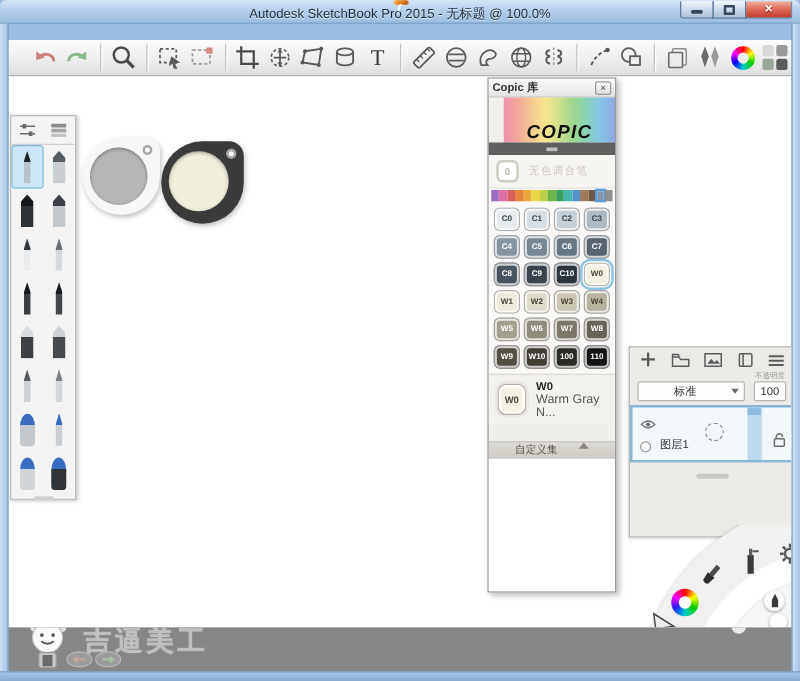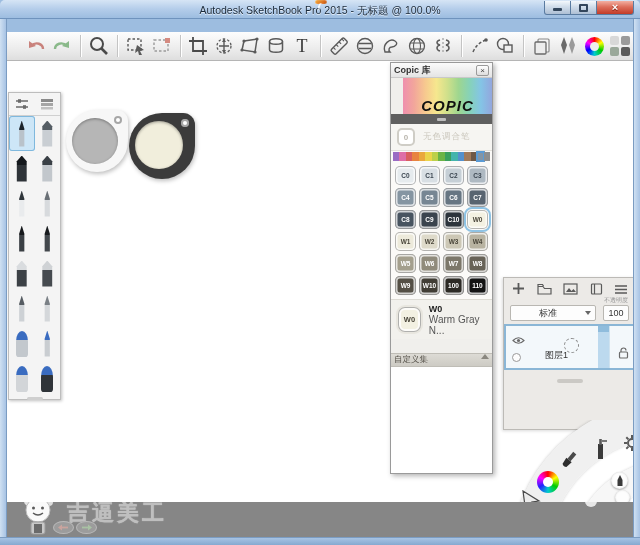--- a/index.html
+++ b/index.html
@@ -104,21 +104,21 @@
   .swatch.sel { outline:2px solid #8fc3e4; outline-offset:1px; }
   .sel-info { height:40px; background:#f2f1ed; border-top:1px solid #dddbd4; display:flex; align-items:center; padding-left:7px;}
   .sel-chip { width:25px; height:25px; border-radius:7px; background:#f3f1e2;
     box-shadow:inset 0 0 0 1px rgba(0,0,0,.3), inset 0 0 0 3px rgba(255,255,255,.8), 0 0 0 2px #e8e6df;
     font-size:7.5px; font-weight:bold; color:#4a463a; display:flex; align-items:center; justify-content:center;}
   .sel-text { margin-left:8px; }
   .sel-code { font-size:9px; font-weight:bold; color:#222; }
   .sel-name { font-size:10px; color:#555; }
   .custom-head { height:14px; margin-top:14px; background:linear-gradient(#dddbd5,#cdcbc4);
     border-top:1px solid #bfbdb6; border-bottom:1px solid #bfbdb6;
-    display:flex; align-items:flex-start; padding:0 3px; }
+    display:flex; align-items:flex-start; padding:0 21px; }
   .custom-head span { font-size:8.5px; color:#56524a; flex:1;}
   .tri-up { width:0; height:0; border-left:4px solid transparent; border-right:4px solid transparent; border-bottom:5px solid #8a877f;}
   .copic-empty { flex:1; background:#fff; }
 
   
   .layers { position:absolute; left:496px; top:216px; width:134px; height:153px;
     background:#eceae7; border:1px solid #bcbab6; box-shadow:-1px 1px 3px rgba(0,0,0,.15);}
   .layers-icons { height:24px; display:flex; align-items:center; justify-content:space-between; padding:0 8px; }
   .blend-row { height:22px; display:flex; align-items:center; padding-left:6px; position:relative;}
   .blend-box { width:86px; height:16px; background:#fdfdfd; border:1px solid #b9b7b2; border-radius:2px;
@@ -130,21 +130,21 @@
   .opacity-label { font-size:6px; color:#999; text-align:center; }
   .opacity-box { width:26px; height:16px; background:#fdfdfd; border:1px solid #b9b7b2; border-radius:2px;
     font-size:9px; color:#333; display:flex; align-items:center; justify-content:center;}
   .layer-row { position:relative; background:#f4f2ef; border-top:1px solid #dcdad6;}
   .layer-row.selected { background:#f3f8fb; border:2px solid #8ab6d6; }
   .layer1 { height:46px; }
   .layer2 { height:41px; }
   .eye { position:absolute; left:6px; top:5px; }
   .eye2 { position:absolute; left:8px; top:14px; }
   .radio { position:absolute; left:6px; bottom:6px; width:9px; height:9px; border:1px solid #9a9a9a; border-radius:50%; background:#fdfdfd;}
-  .layer-label { position:absolute; left:22px; bottom:6px; font-size:9px; color:#333;margin-left:17px; }
+  .layer-label { position:absolute; left:22px; bottom:6px; font-size:9px; color:#333; }
   .layer-label2 { position:absolute; left:26px; top:15px; font-size:9px; color:#333; }
   .ants { position:absolute; left:58px; top:12px; width:15px; height:15px; border:1.6px dashed #8a8a8a; border-radius:50%; }
   .blue-strip { position:absolute; left:92px; top:0; width:11px; height:100%; background:#bcd9ee; }
   .blue-strip::before { content:""; position:absolute; left:0; top:0; width:100%; height:6px; background:#8fbcdc;}
   .layer-right { position:absolute; left:103px; top:0; bottom:0; width:26px; border-left:1px solid #cfe2ef; }
   .lock { position:absolute; right:6px; bottom:5px; }
   .bg-thumb { position:absolute; left:76px; top:2px; width:36px; height:36px; border-radius:50%; background:#fff;
     box-shadow:0 0 4px rgba(0,0,0,.25), inset 0 0 2px rgba(0,0,0,.08);}
   .layers-foot { height:16px; position:relative; }
   .layers-foot div { position:absolute; left:50%; bottom:3px; transform:translateX(-50%); width:26px; height:4px; background:#cbc9c5; border-radius:2px;}

